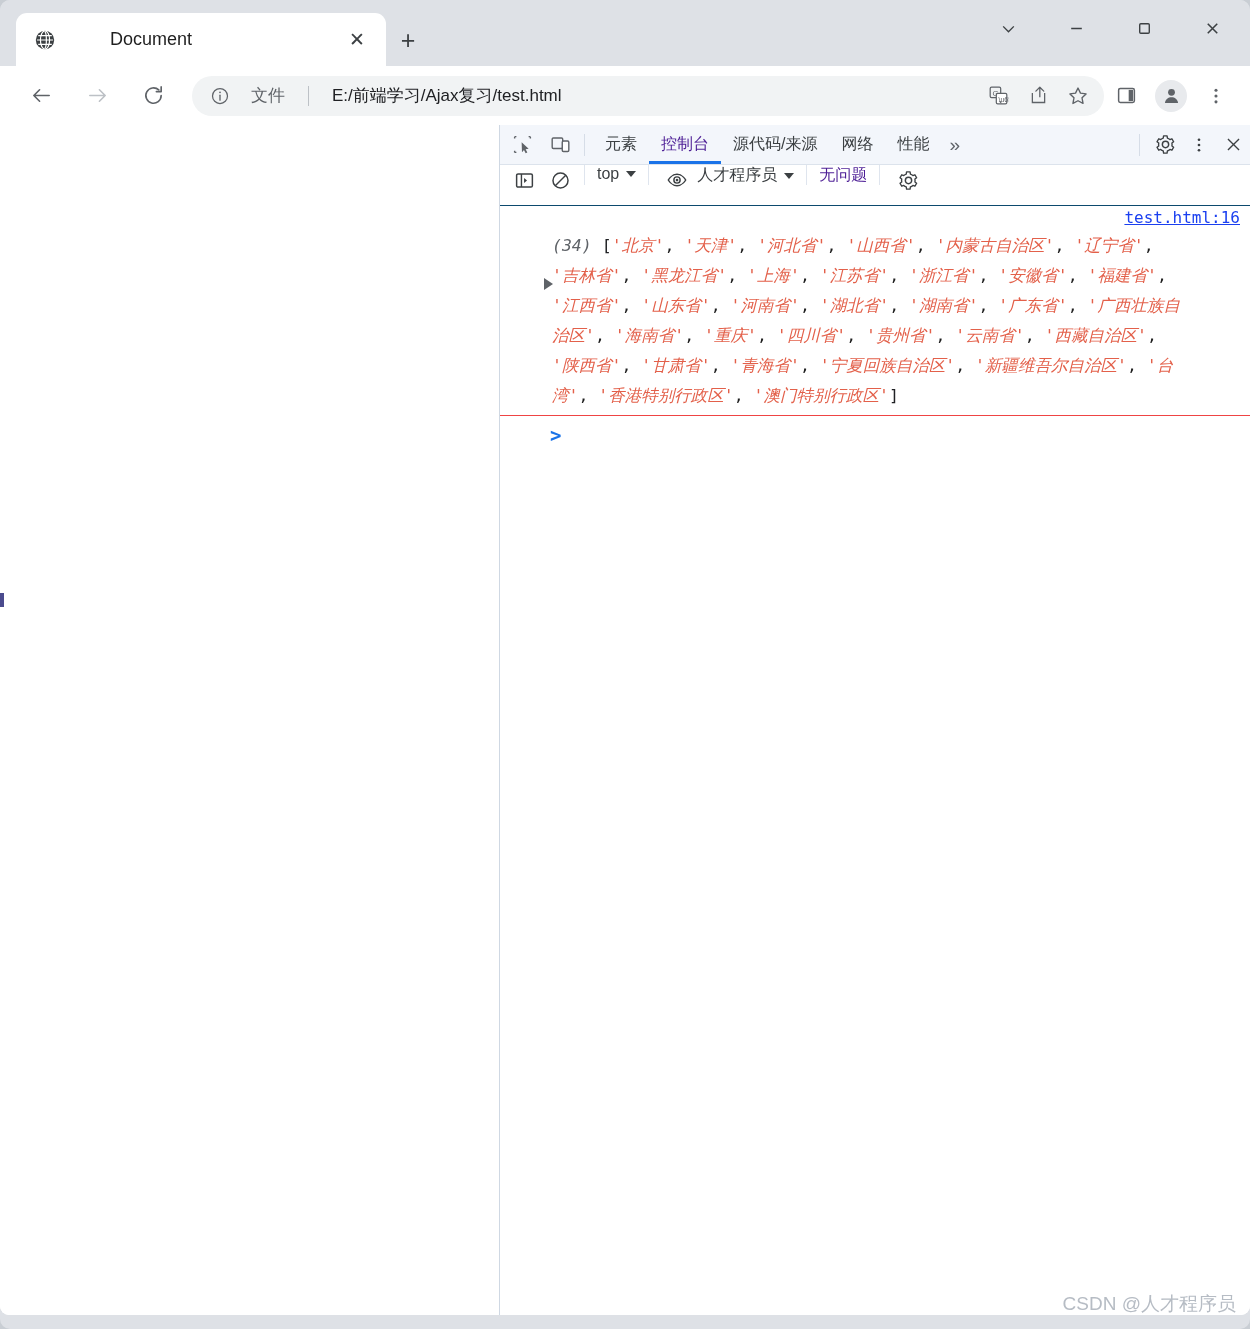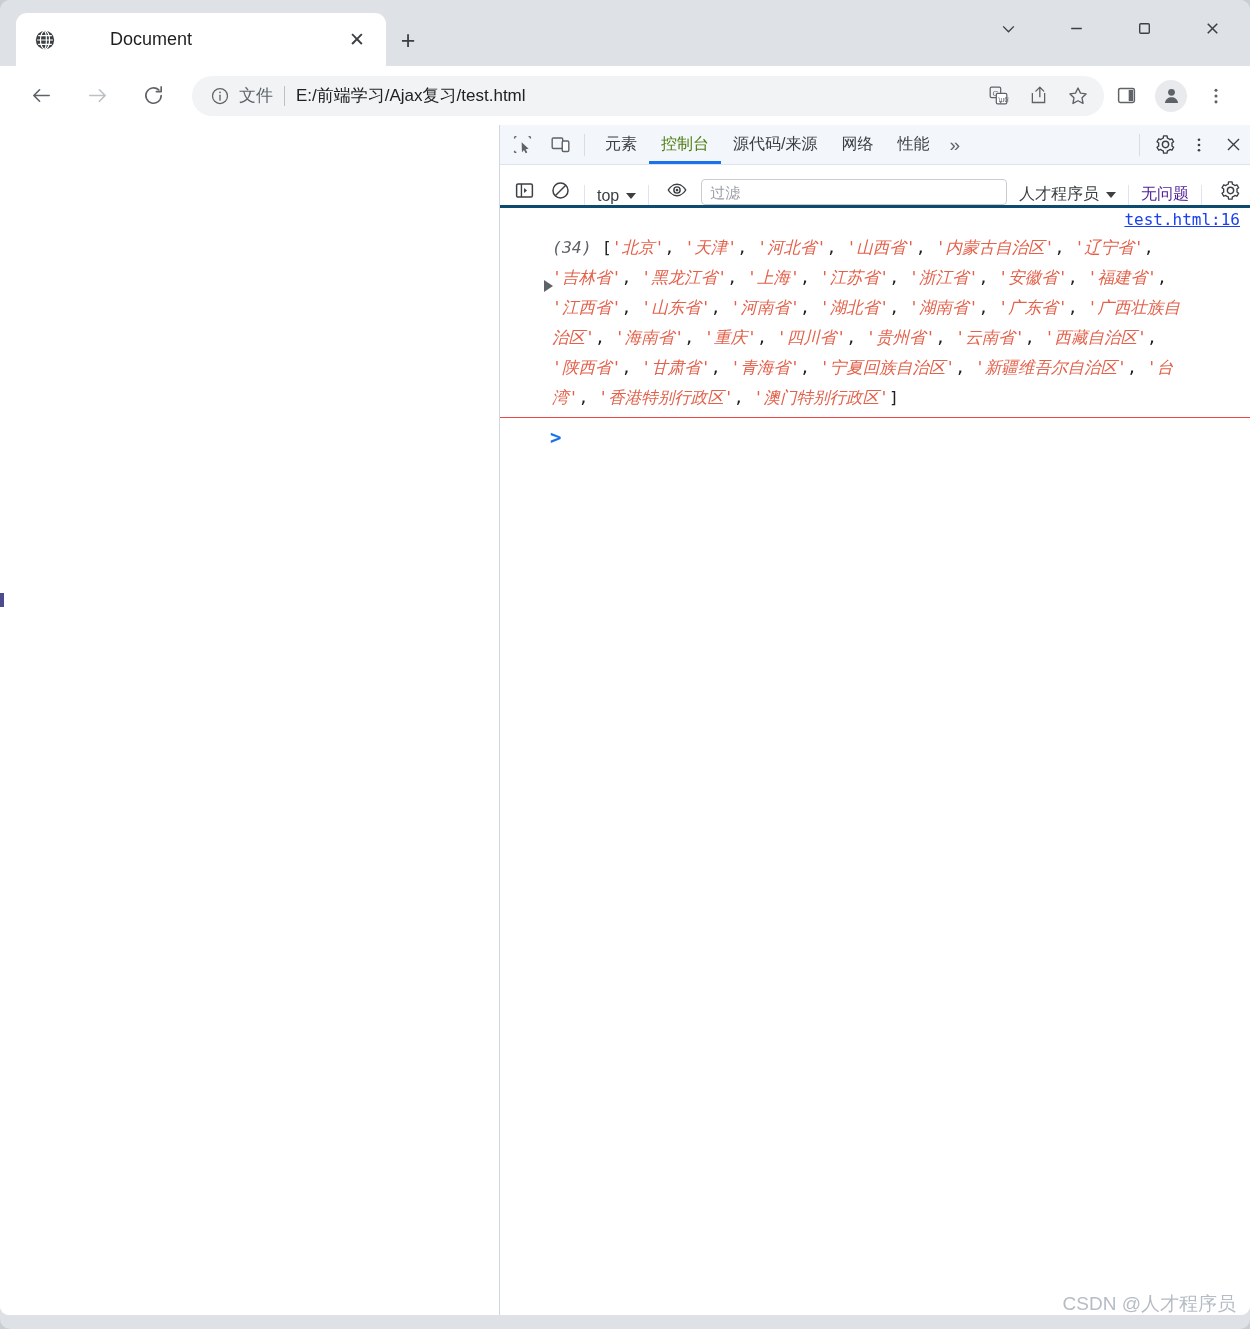--- a/index.html
+++ b/index.html
@@ -85,20 +85,21 @@
   .navbtn.first { margin-left: 20px; }
   .navbtn.disabled { color: #bdc1c6; }
   .omnibox {
     margin-left: 18px;
     height: 40px;
     flex: 1;
     background: #f1f3f4;
     border-radius: 20px;
     display: flex; align-items: center;
     padding: 0 6px 0 0;
+    gap: 12px;
   }
   .omni-info {
     width: 34px; margin-left: 11px;
     display: flex; align-items: center; justify-content: center;
     color: #5f6368;
   }
   .omni-scheme {
     font-size: 17px; color: #5f6368; margin-left: 2px;
   }
   .omni-sep {
@@ -173,40 +174,40 @@
   .dt-vsep {
     width: 1px; height: 22px; background: #d6dde7; margin: 0 8px;
   }
   .dt-tab {
     font-size: 16px; color: #3c4043;
     padding: 0 12px; height: 39px;
     display: flex; align-items: center;
     white-space: nowrap;
   }
   .dt-tab.active {
-    color: #4d7c0f;
+    color: #4c1d95;
     box-shadow: inset 0 -3px 0 #1a73e8;
   }
   .dt-more {
     font-size: 19px; color: #5f6368;
     padding: 0 8px;
     display: flex; align-items: center; height: 39px;
   }
   .dt-right { margin-left: auto; display: flex; align-items: center; }
   .dt-ricon {
     width: 34px; height: 34px;
     display: flex; align-items: center; justify-content: center;
     color: #3c4043;
   }
 
   .dt-filterbar {
     height: 40px;
     background: #ffffff;
-    display: flex; align-items: flex-end;
-    border-bottom: 3px solid #0c4a6e;
+    display: flex; align-items: flex-start;
+    border-bottom: 1px solid #0c4a6e;
     padding: 0 4px;
   }
   .fb-icon {
     width: 32px; height: 30px;
     display: flex; align-items: center; justify-content: center;
     color: #3c4043;
     margin-left: 4px;
   }
   .fb-sep { width: 1px; height: 20px; background: #dfe5ee; margin: 0 8px; }
   .fb-select {
@@ -499,21 +500,20 @@
           <span class="caret"></span>
         </div>
         <div class="fb-sep"></div>
         <div class="fb-icon">
           <svg width="22" height="22" viewBox="0 0 24 24">
             <path d="M2.5 12S6 5.8 12 5.8 21.5 12 21.5 12 18 18.2 12 18.2 2.5 12 2.5 12z" stroke="currentColor" stroke-width="1.6" fill="none"></path>
             <circle cx="12" cy="12" r="3.4" stroke="currentColor" stroke-width="1.6" fill="none"></circle>
             <circle cx="12" cy="12" r="1.5" fill="currentColor"></circle>
           </svg>
         </div>
-        <input class="fb-input" type="text" value="" placeholder="过滤" style="">
         <div class="fb-select">
           <span>人才程序员</span>
           <span class="caret"></span>
         </div>
         <div class="fb-sep"></div>
         <div class="fb-text">无问题</div>
         <div class="fb-sep"></div>
         <div class="fb-icon">
           <svg width="21" height="21" viewBox="0 0 24 24">
             <path d="M12 8.4a3.6 3.6 0 1 0 0 7.2 3.6 3.6 0 0 0 0-7.2z" stroke="currentColor" stroke-width="1.7" fill="none"></path>

